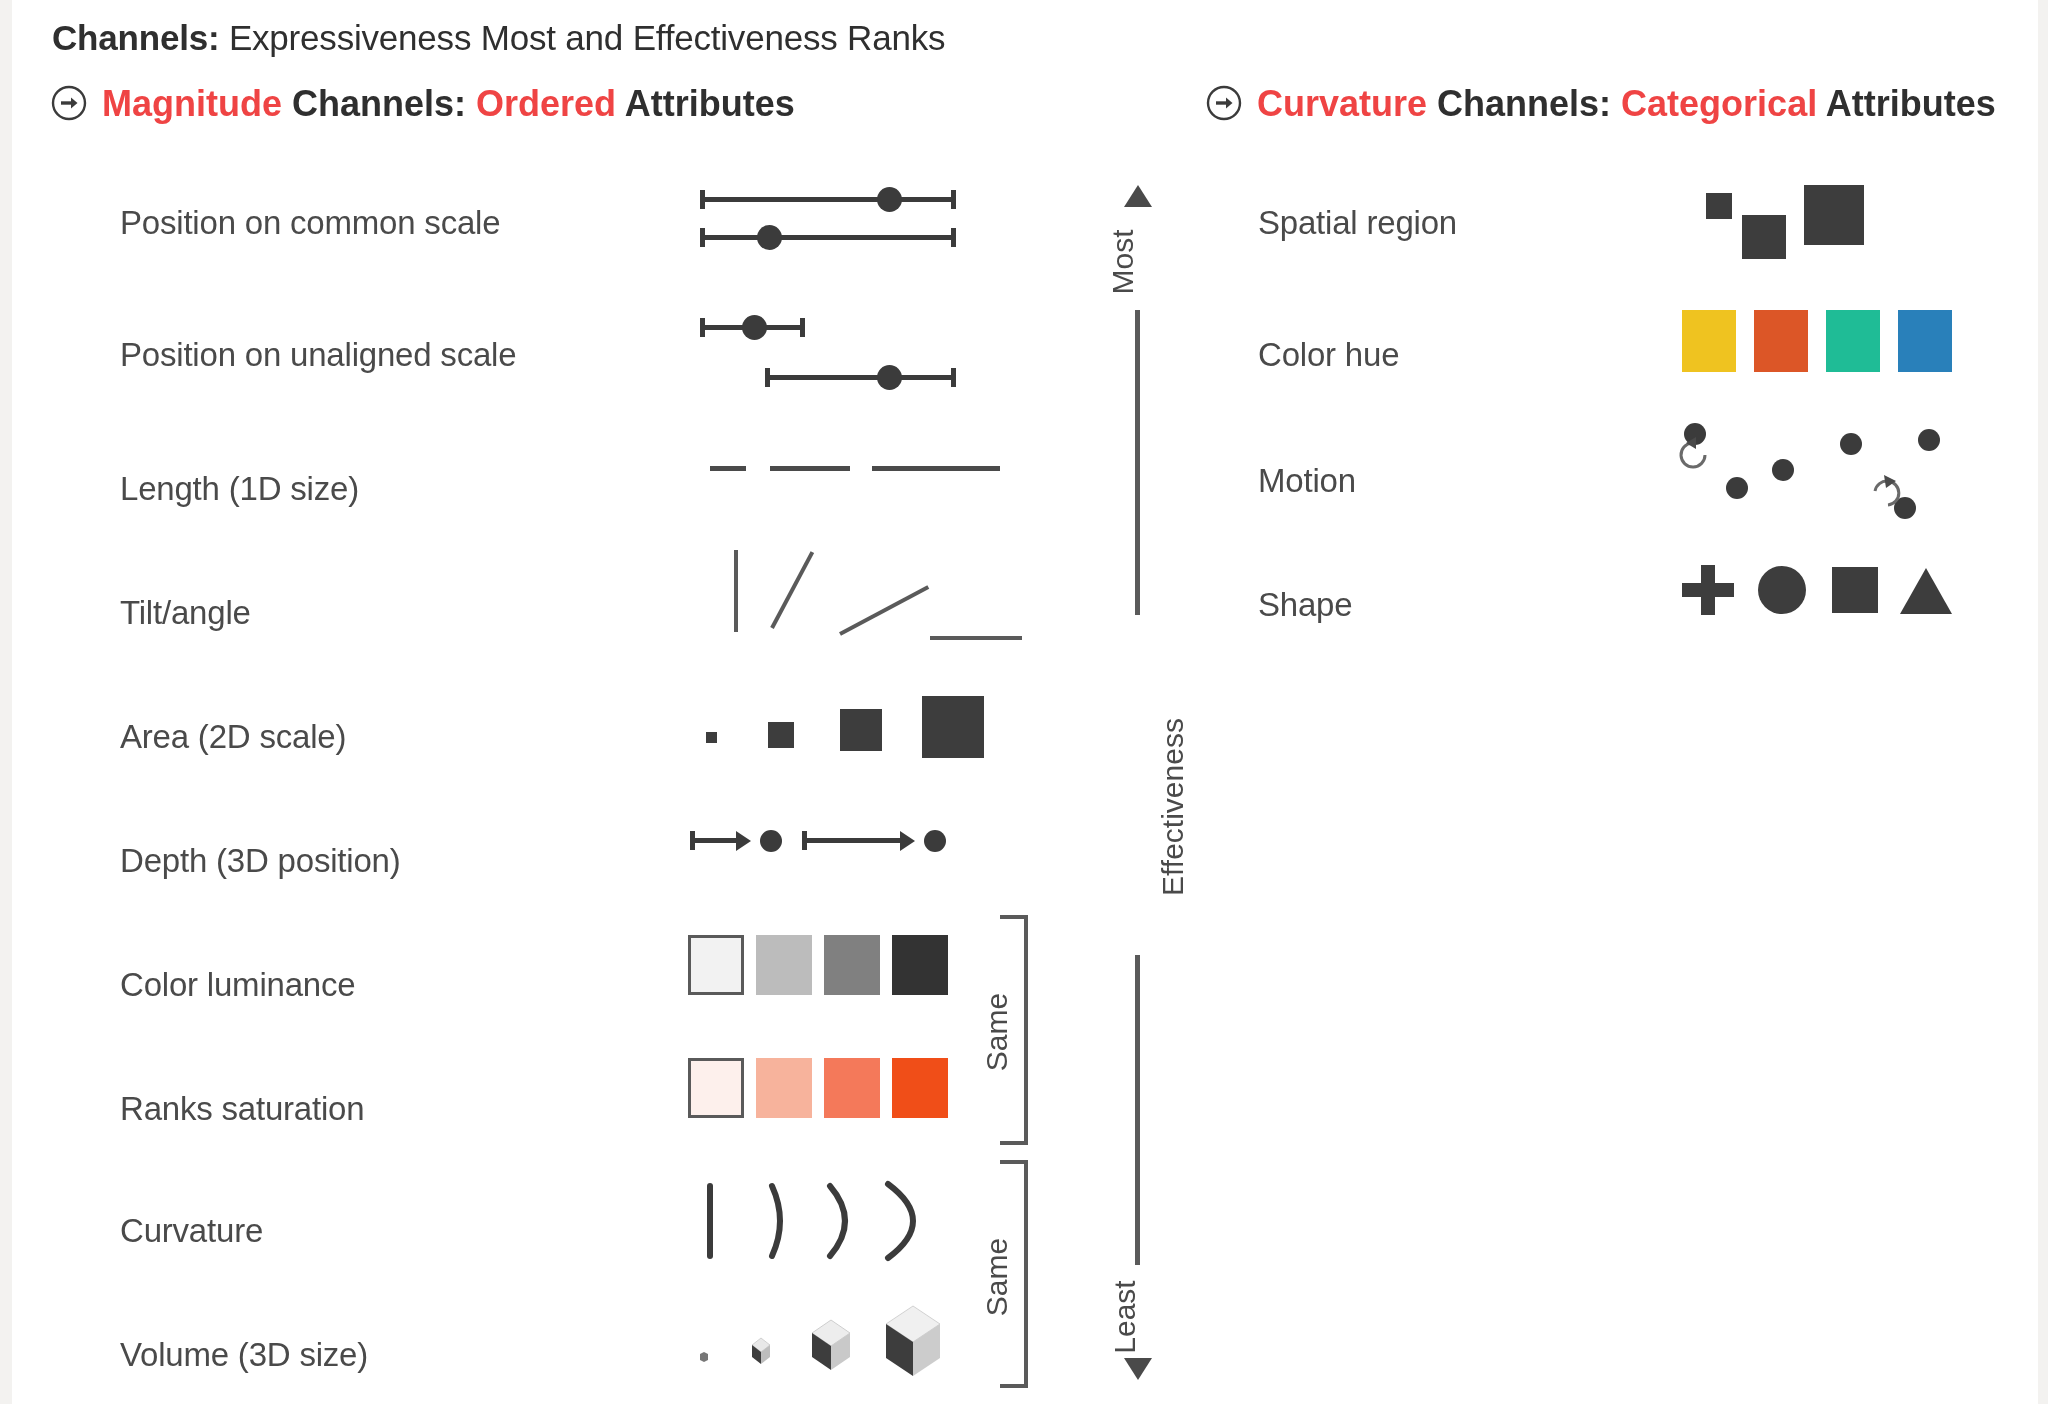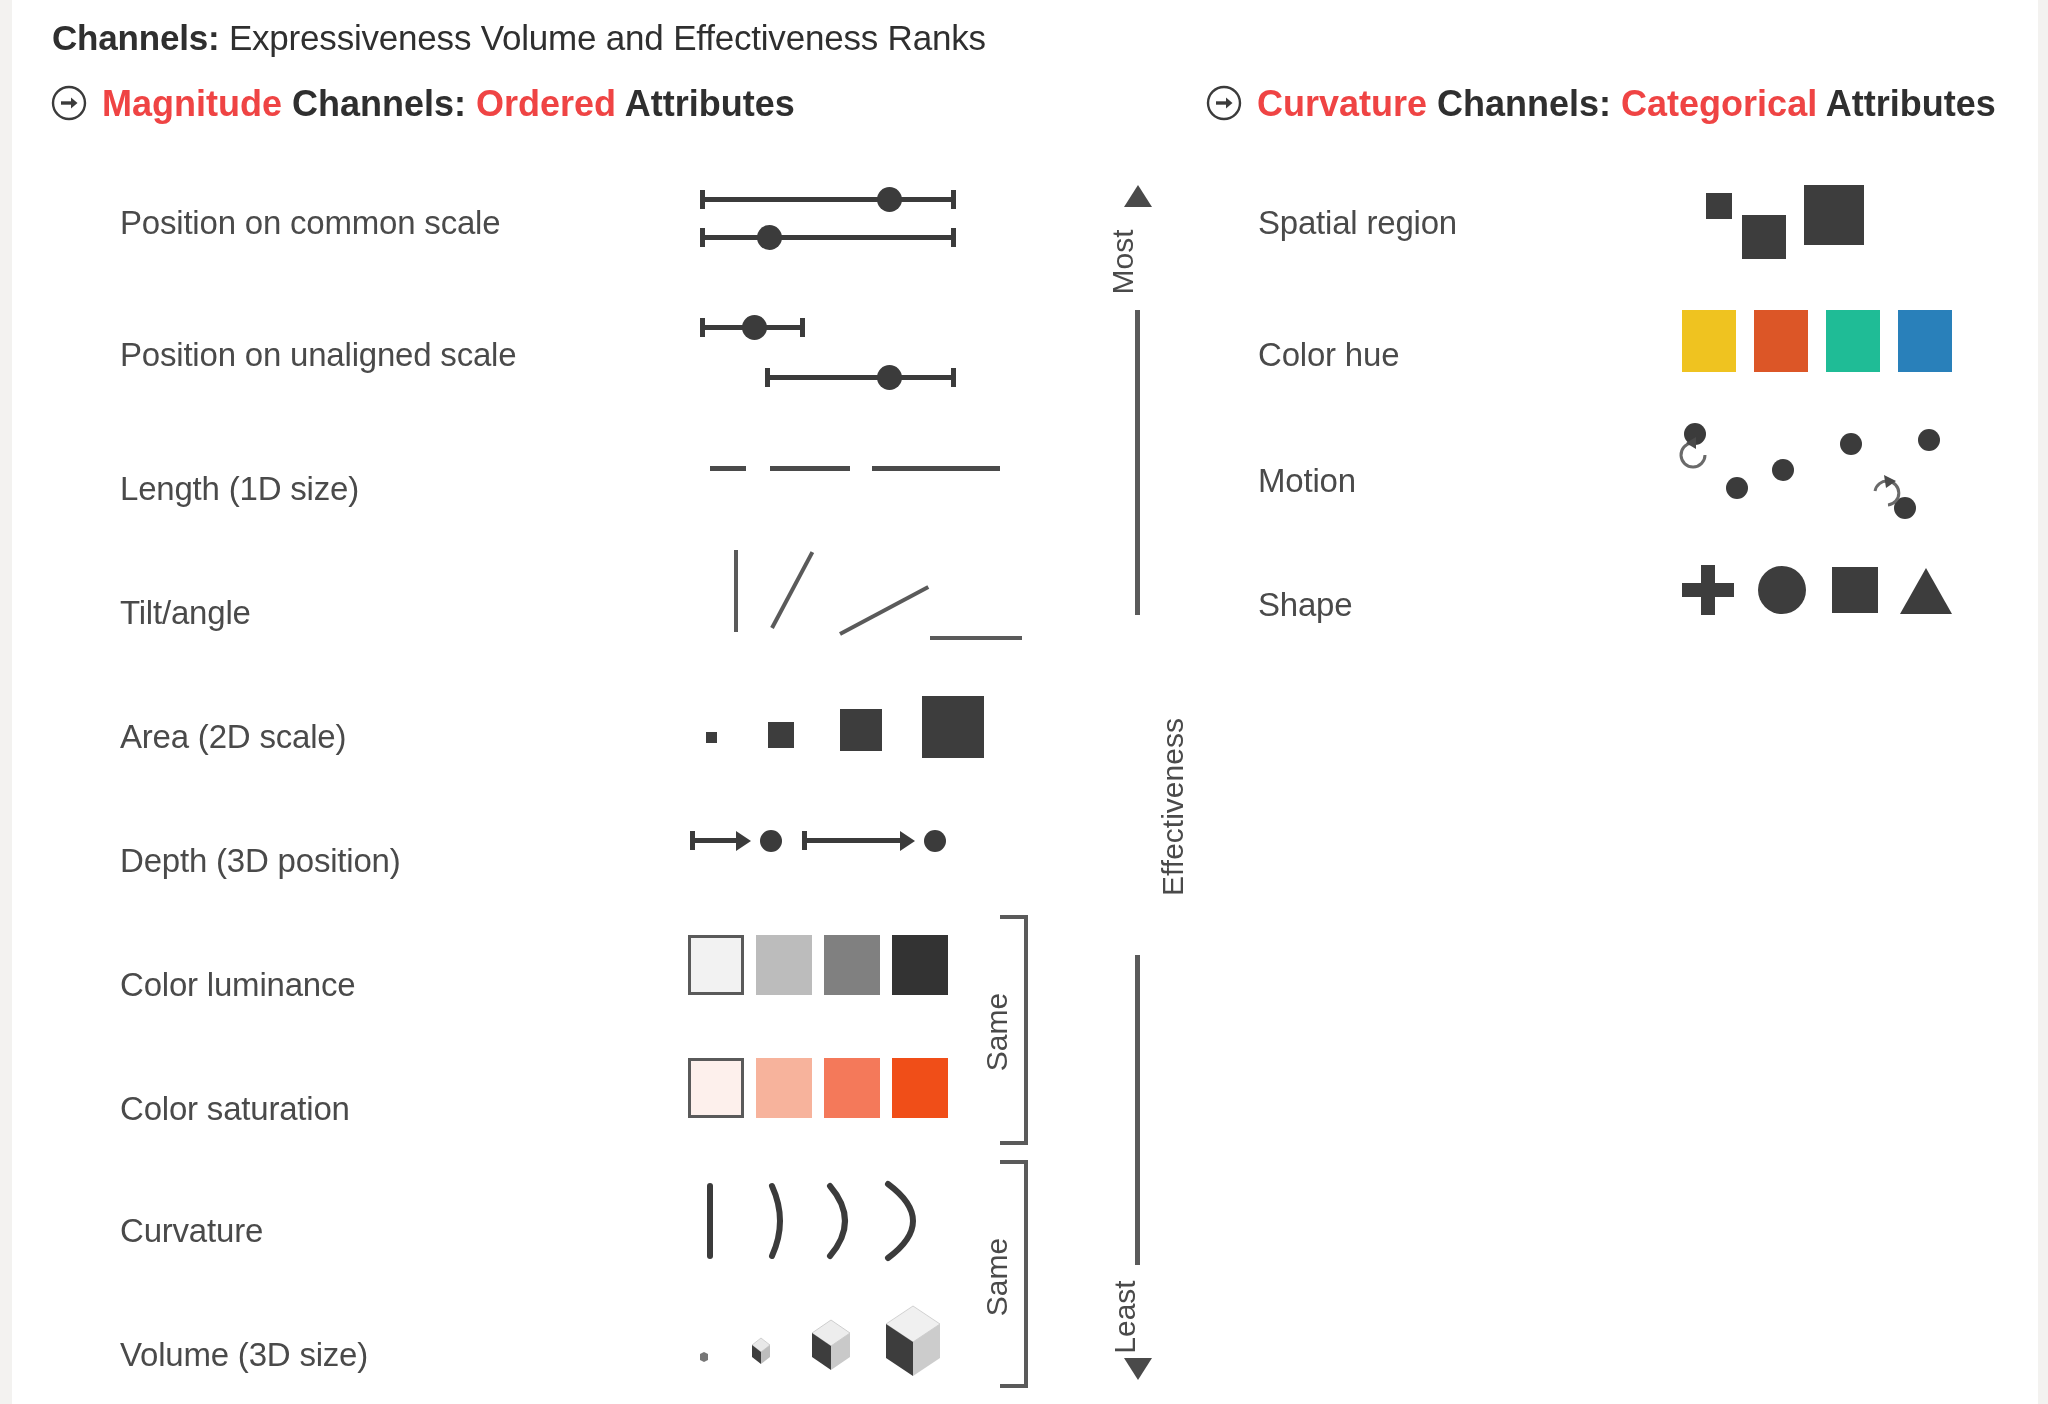--- a/index.html
+++ b/index.html
@@ -92,21 +92,21 @@
 </style>
 </head>
 <body>
 
 <div class="page">
 
   <div class="edge-l"></div>
   <div class="edge-r"></div>
 
   <div class="doc-title">
-    <span class="b">Channels:</span><span> Expressiveness Volume and Effectiveness Ranks</span>
+    <span class="b">Channels:</span><span> Expressiveness Most and Effectiveness Ranks</span>
   </div>
 
   <div class="sec-head left">
     <span class="circ-arrow">
       <svg width="38" height="38" viewBox="0 0 38 38">
         <circle cx="19" cy="19" r="16" fill="none" stroke="#3b3b3b" stroke-width="2.4"></circle>
         <path d="M11 19 H25" stroke="#3b3b3b" stroke-width="3.4" stroke-linecap="butt"></path>
         <path d="M21 13.5 L27.5 19 L21 24.5 Z" fill="#3b3b3b"></path>
       </svg>
     </span><span class="accent">Magnitude</span><span class="dark"> Channels: </span><span class="accent">Ordered</span><span class="dark"> Attributes</span>
@@ -122,21 +122,21 @@
     </span><span class="accent">Curvature</span><span class="dark"> Channels: </span><span class="accent">Categorical</span><span class="dark"> Attributes</span>
   </div>
 
   <div class="row-label" style="left:120px;top:204px">Position on common scale</div>
   <div class="row-label" style="left:120px;top:336px">Position on unaligned scale</div>
   <div class="row-label" style="left:120px;top:470px">Length (1D size)</div>
   <div class="row-label" style="left:120px;top:594px">Tilt/angle</div>
   <div class="row-label" style="left:120px;top:718px">Area (2D scale)</div>
   <div class="row-label" style="left:120px;top:842px">Depth (3D position)</div>
   <div class="row-label" style="left:120px;top:966px">Color luminance</div>
-  <div class="row-label" style="left:120px;top:1090px">Color saturation</div>
+  <div class="row-label" style="left:120px;top:1090px">Ranks saturation</div>
   <div class="row-label" style="left:120px;top:1212px">Curvature</div>
   <div class="row-label" style="left:120px;top:1336px">Volume (3D size)</div>
 
   <div class="glyph" style="left:700px;top:190px;width:260px;height:70px">
     <div class="cap" style="left:0px;top:0px"></div>
     <div class="bar" style="left:0px;top:7px;width:256px"></div>
     <div class="cap" style="left:251px;top:0px"></div>
     <div class="dot" style="left:177px;top:-3px;width:25px;height:25px"></div>
 
     <div class="cap" style="left:0px;top:38px"></div>

